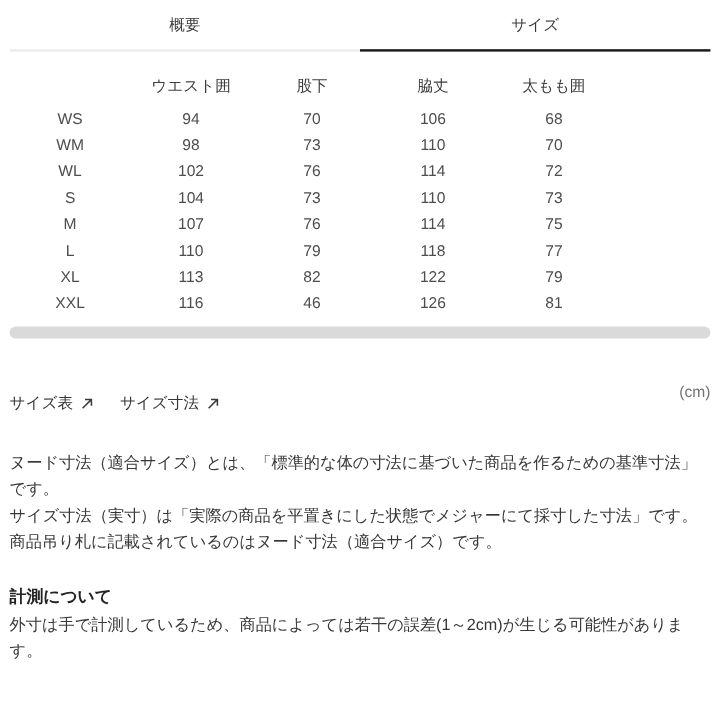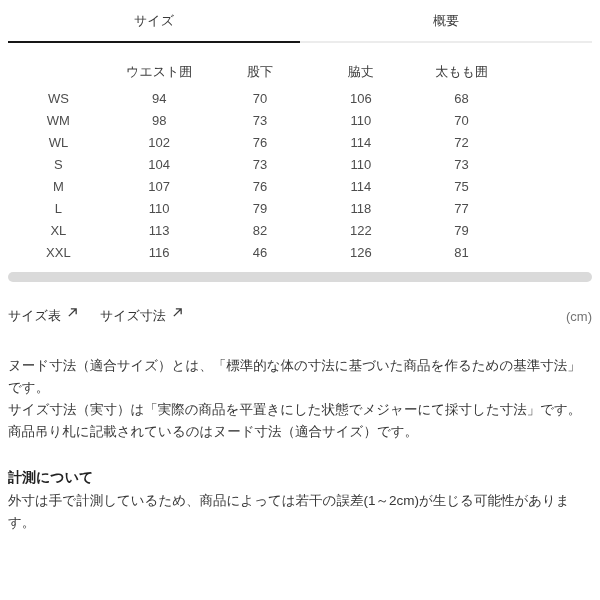--- a/index.html
+++ b/index.html
@@ -61,26 +61,27 @@
   
   .links-row {
     margin-top: 25px;
     display: flex;
     align-items: center;
     font-size: 13px;
     color: #333;
   }
   .link {
     display: inline-flex;
-    align-items: flex-start;
+    align-items: center;
     gap: 6px;
     margin-right: 22px;
     text-decoration: none;
     color: #333;
     cursor: pointer;
+    margin-top: 20px;
   }
   .link svg { display: block; }
   .unit { margin-left: auto; color: #737373; font-size: 13px; }
 
   
   section.info { margin: 0; }
   section.info.first { margin-top: 30px; }
   section.info.second { margin-top: 24px; }
   section.info h3 {
     margin: 0 0 3px 0;
@@ -95,25 +96,25 @@
     line-height: 22px;
     color: #373737;
   }
 </style>
 </head>
 <body>
 
 <div class="page">
 
   <div class="tabs">
+    <div class="tab">
+      <span>概要</span>
+    </div>
     <div class="tab active">
       <span>サイズ</span>
-    </div>
-    <div class="tab">
-      <span>概要</span>
     </div>
   </div>
 
   <table class="size-table">
     <thead>
       <tr>
         <th></th>
         <th>ウエスト囲</th>
         <th>股下</th>
         <th>脇丈</th>

